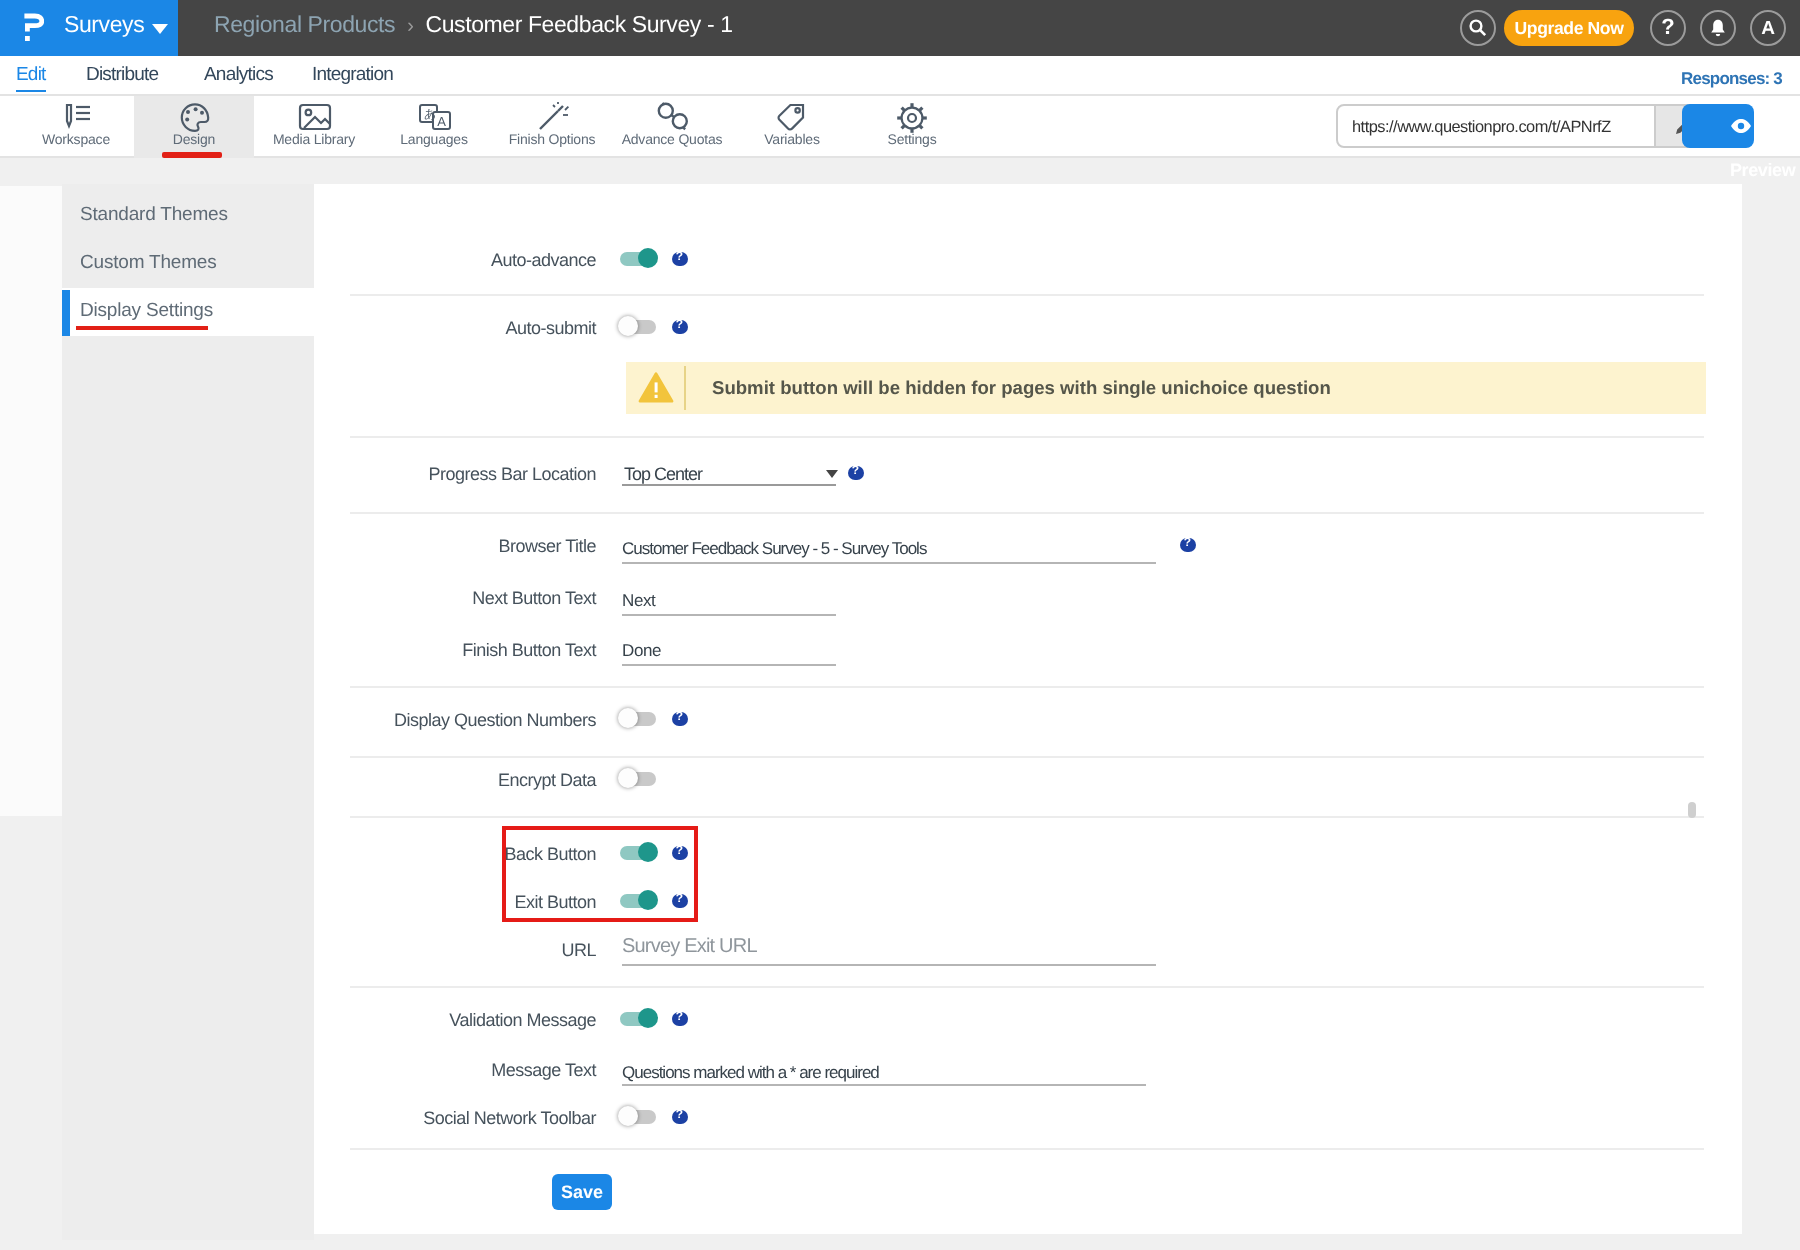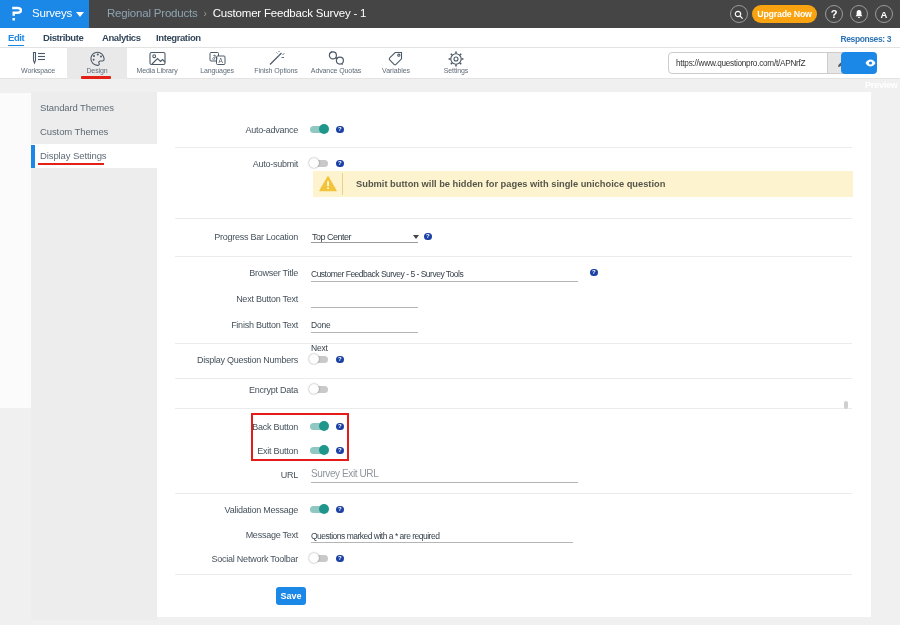--- a/index.html
+++ b/index.html
@@ -11,21 +11,21 @@
   #surveys { position:absolute; left:32px; top:7px; color:#fff; font-size:11.5px; letter-spacing:-0.2px; }
   .caret-dn { display:inline-block; width:0; height:0; border-left:4px solid transparent; border-right:4px solid transparent; border-top:5px solid #fff; }
   #crumb { position:absolute; left:107px; top:7px; font-size:11.5px; letter-spacing:-0.2px; color:#8da4b2; white-space:nowrap; }
   #crumb .sep { color:#9a9a9a; margin:0 6px; font-size:10px; }
   #crumb .cur { color:#fff; }
   .circ-ic { position:absolute; top:5px; width:18px; height:18px; border:1.2px solid #9b9b9b; border-radius:50%; color:#fff; text-align:center; }
   #upgrade { position:absolute; left:752px; top:5px; width:65px; height:18px; background:#f8a30f; border-radius:9px; color:#fff; font-size:8.8px; font-weight:bold; letter-spacing:-0.2px; text-align:center; line-height:18px; }
 
   
   #navrow { position:absolute; left:0; top:28px; width:900px; height:20px; background:#fff; border-bottom:1px solid #e3e3e3; }
-  .navitem { position:absolute; top:4px; font-size:9.5px; font-weight:bold; letter-spacing:-0.4px; color:#33475b; }
+  .navitem { position:absolute; top:4px; font-size:9.5px; font-weight:normal; letter-spacing:-0.4px; color:#33475b; }
   #nav-edit { color:#1b87e6; border-bottom:1.5px solid #1b87e6; padding-bottom:2px; }
   #responses { position:absolute; right:9px; top:5.5px; font-size:8.5px; letter-spacing:-0.4px; color:#2e74b5; font-weight:bold; }
 
   
   #toolbar { position:absolute; left:0; top:48px; width:900px; height:31px; background:#fff; border-bottom:1px solid #e3e3e3; }
   .tool { position:absolute; top:0; height:31px; width:60px; text-align:center; }
   .tool .lbl { position:absolute; left:0; right:0; top:19px; font-size:7px; letter-spacing:-0.1px; color:#5f6b78; }
   .tool svg { position:absolute; left:50%; margin-left:-8px; top:3px; }
   #tool-design { background:#e9e9e9; }
   #design-underline { position:absolute; left:81px; top:28px; width:30px; height:3px; background:#e22016; border-radius:1px; }
@@ -49,21 +49,21 @@
   .toggle { position:absolute; width:18px; height:7px; border-radius:3.5px; }
   .toggle .knob { position:absolute; top:-1.5px; width:10px; height:10px; border-radius:50%; }
   .tg-on { background:#8fc8c2; }
   .tg-on .knob { right:-1px; background:#1e968b; }
   .tg-off { background:#c9c9c9; }
   .tg-off .knob { left:-1px; background:#fdfdfd; box-shadow:0 0 2px rgba(0,0,0,0.45); }
   .help { position:absolute; width:7.5px; height:7.5px; border-radius:50%; background:#1c41a4; color:#fff; font-size:6px; font-weight:bold; text-align:center; line-height:7.5px; }
   .underline { position:absolute; height:1px; background:#b5b5b5; }
   .fieldtxt { position:absolute; font-size:8.5px; letter-spacing:-0.2px; color:#37424b; white-space:nowrap; }
 
-  #warnbox { position:absolute; left:156px; top:76px; width:540px; height:26px; background:#fdf3cf; }
+  #warnbox { position:absolute; left:156px; top:86px; width:540px; height:26px; background:#fdf3cf; }
   #warnbox .vline { position:absolute; left:29px; top:2px; width:1px; height:22px; background:#e7d387; }
   #warnbox .wtxt { position:absolute; left:43px; top:7.5px; font-size:9.3px; font-weight:bold; letter-spacing:0px; color:#55564a; }
 
   #savebtn { position:absolute; left:119px; top:492px; width:30px; height:18px; background:#1b87e6; border-radius:3px; color:#fff; font-size:9px; font-weight:bold; text-align:center; line-height:18px; }
 </style>
 </head>
 <body>
 
 <div id="topbar">
   <div id="logobox">
@@ -262,21 +262,21 @@
   <div class="underline" style="left:154px;top:147px;width:107px;background:#9a9a9a;"></div>
   <div class="help" style="left:267px;top:137.5px;">?</div>
   <div class="hsep" style="top:161px;"></div>
 
   <div class="rlabel" style="top:173px;">Browser Title</div>
   <div class="fieldtxt" style="left:154px;top:173.5px;letter-spacing:-0.5px;">Customer Feedback Survey - 5 - Survey Tools</div>
   <div class="underline" style="left:154px;top:185.5px;width:267px;"></div>
   <div class="help" style="left:433px;top:173.5px;">?</div>
 
   <div class="rlabel" style="top:199px;">Next Button Text</div>
-  <div class="fieldtxt" style="left:154px;top:199.5px;margin-top:48px;">Next</div>
+  <div class="fieldtxt" style="left:154px;top:199.5px;">Next</div>
   <div class="underline" style="left:154px;top:211.5px;width:107px;"></div>
 
   <div class="rlabel" style="top:224.5px;">Finish Button Text</div>
   <div class="fieldtxt" style="left:154px;top:225px;">Done</div>
   <div class="underline" style="left:154px;top:237px;width:107px;"></div>
   <div class="hsep" style="top:248px;"></div>
 
   <div class="rlabel" style="top:260px;">Display Question Numbers</div>
   <div class="toggle tg-off" style="left:153px;top:260.5px;">
       <div class="knob"></div>

